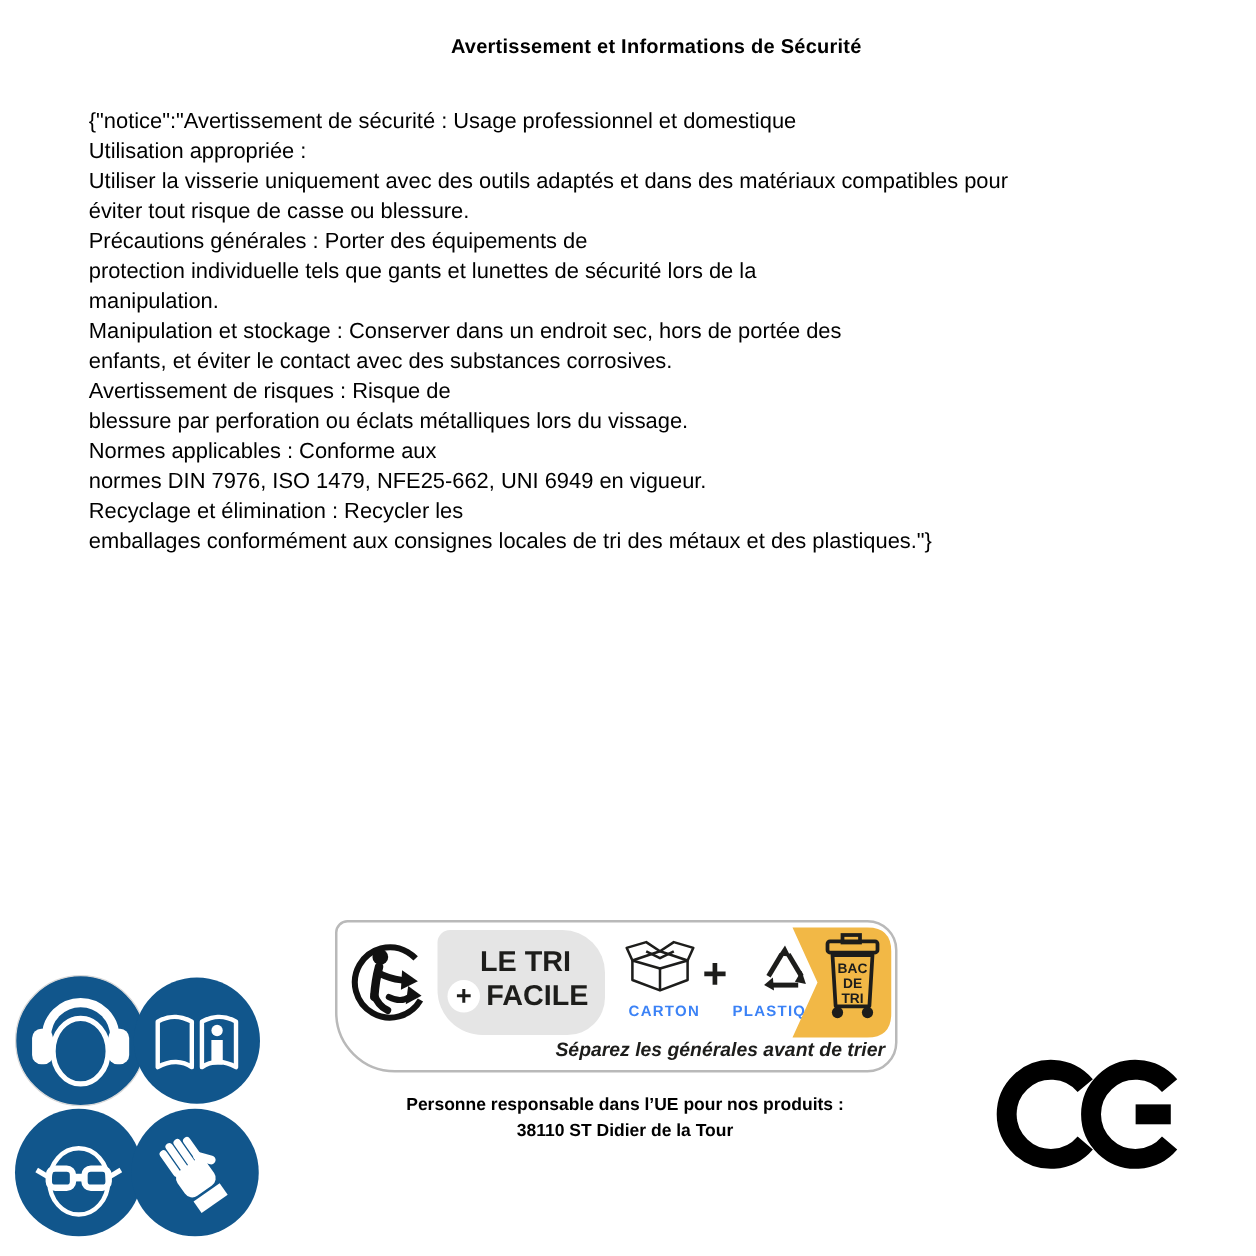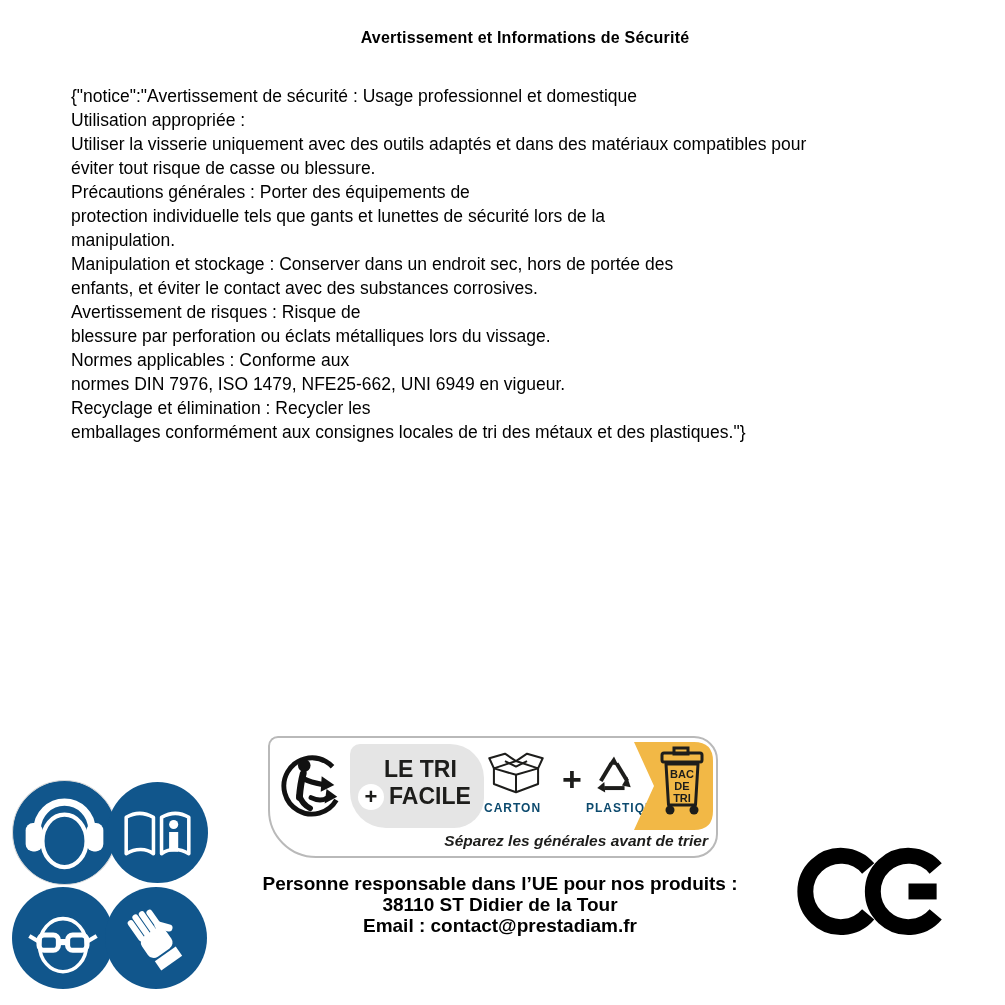--- a/index.html
+++ b/index.html
@@ -21,31 +21,31 @@
   .itri{position:absolute;left:268px;top:736px;width:450px;height:122px;background:#fff;
         border:2px solid #b9b9b9;border-radius:10px 24px 24px 48px;box-sizing:border-box;}
   .triman{position:absolute;left:10px;top:8px;width:64px;height:78px;}
   .banner{position:absolute;left:80px;top:6px;width:134px;height:84px;background:#e5e5e5;
           border-radius:10px 34px 30px 36px;color:#1d1d1b;}
   .banner .lt1{margin:13px 0 0 34px;font-size:23px;font-weight:bold;line-height:24px;}
   .banner .lt2{display:flex;align-items:center;margin:2px 0 0 8px;}
   .plusc{width:26px;height:26px;border-radius:50%;background:#fff;color:#1d1d1b;
          display:flex;align-items:center;justify-content:center;font-size:22px;font-weight:bold;}
   .lt2 .fac{font-size:23px;font-weight:bold;margin-left:5px;}
-  .mat{position:absolute;text-align:left;color:#0c4a6e;}
+  .mat{position:absolute;text-align:right;color:#3b82f6;}
   .mat .mlabel{font-size:12px;font-weight:bold;letter-spacing:1px;margin-top:1px;}
   #m-carton{left:214px;top:12px;width:76px;}
   #m-plastique{left:316px;top:14px;width:70px;}
   .plus-sep{position:absolute;left:292px;top:22px;font-size:34px;font-weight:bold;color:#1d1d1b;}
   .arrowbin{position:absolute;left:364px;top:4px;width:80px;height:88px;}
   .caption{position:absolute;right:8px;top:94px;font-size:15.5px;font-weight:bold;
            font-style:italic;color:#1d1d1b;white-space:nowrap;}
   
   .resp{position:absolute;left:250px;top:873px;width:500px;text-align:center;
-        font-size:19px;font-weight:bold;line-height:21px;}
+        font-size:14px;font-weight:bold;line-height:21px;}
   
   .ce{position:absolute;left:796px;top:840px;width:150px;height:102px;}
   svg{overflow:visible;}
 </style>
 </head>
 <body>
 
 <div class="page">
 
   <div class="title">Avertissement et Informations de Sécurité</div>
@@ -177,21 +177,20 @@
         </g>
       </g>
     </svg>
 
     <div class="caption">Séparez les générales avant de trier</div>
   </div>
 
   <div class="resp">
     <div>Personne responsable dans l’UE pour nos produits :</div>
     <div>38110 ST Didier de la Tour</div>
-    <div>Email : contact@prestadiam.fr</div>
   </div>
 
   <svg class="ce" viewBox="0 0 160 104">
     <path d="M77,28 A38,38 0 1 0 77,77" fill="none" stroke="#000" stroke-width="17"></path>
     <path d="M149,28 A38,38 0 1 0 149,77" fill="none" stroke="#000" stroke-width="17"></path>
     <rect x="120" y="44" width="30" height="17" fill="#000"></rect>
   </svg>
 
 </div>
 

